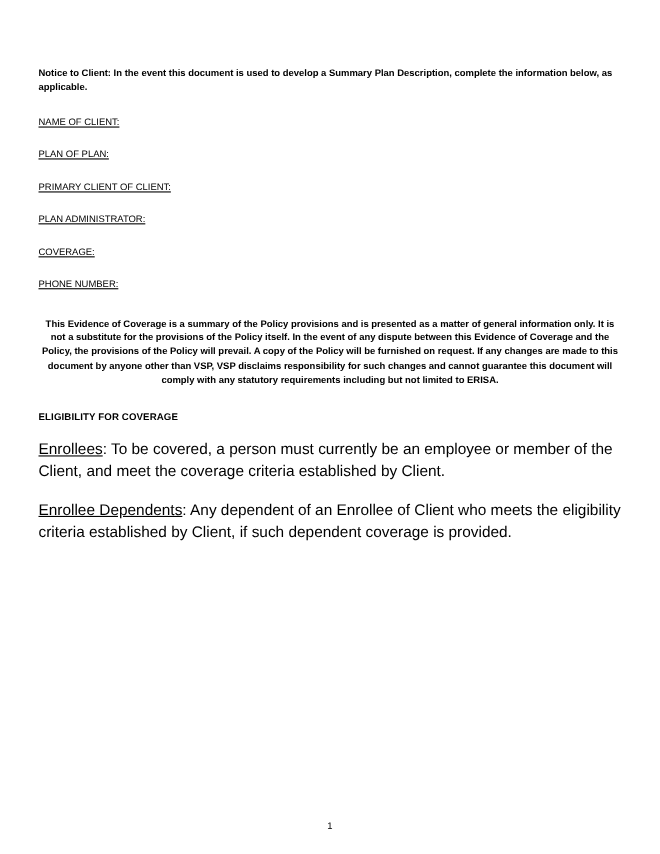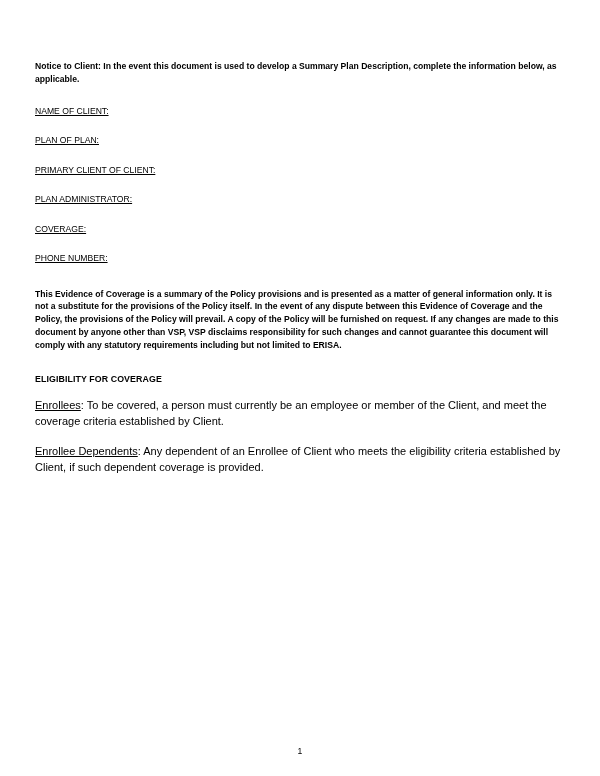--- a/index.html
+++ b/index.html
@@ -24,41 +24,42 @@
   }
   .para {
     font-size: 8.6px;
     line-height: 1.45;
     margin: 0 0 13px 0;
     text-align: left;
   }
   .para.bold {
     font-weight: bold;
     line-height: 1.5;
+    text-align: center;
   }
   .fieldline {
     font-size: 8.6px;
     line-height: 1.45;
     margin: 0 0 17px 0;
     text-decoration: underline;
   }
   .notice {
     font-weight: bold;
     font-size: 8.6px;
     line-height: 1.5;
     margin: 0 0 19px 0;
   }
   .section-heading {
     font-weight: bold;
     font-size: 8.8px;
     margin: 22px 0 14px 0;
     letter-spacing: 0.1px;
   }
   .block {
-    font-size: 11px;
+    font-size: 14px;
     line-height: 1.45;
     margin: 0 0 14px 0;
   }
   .underline {
     text-decoration: underline;
   }
   .spacer-lg {
     height: 6px;
   }
   .footer {

